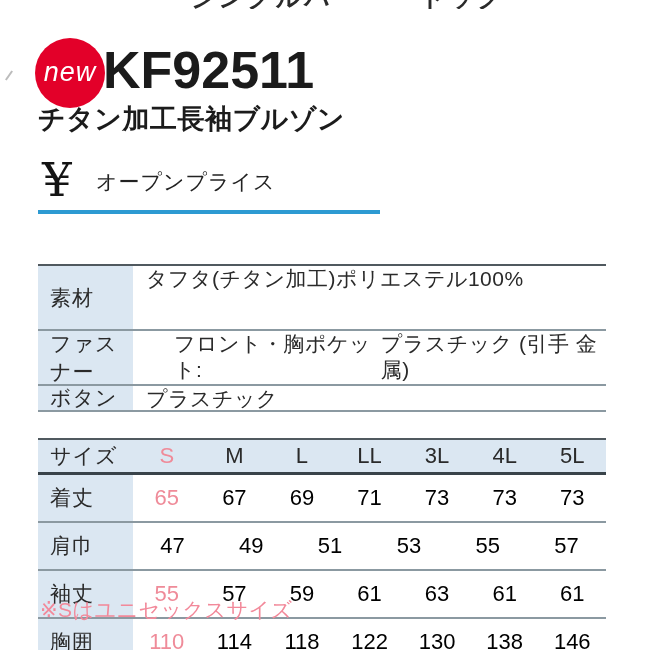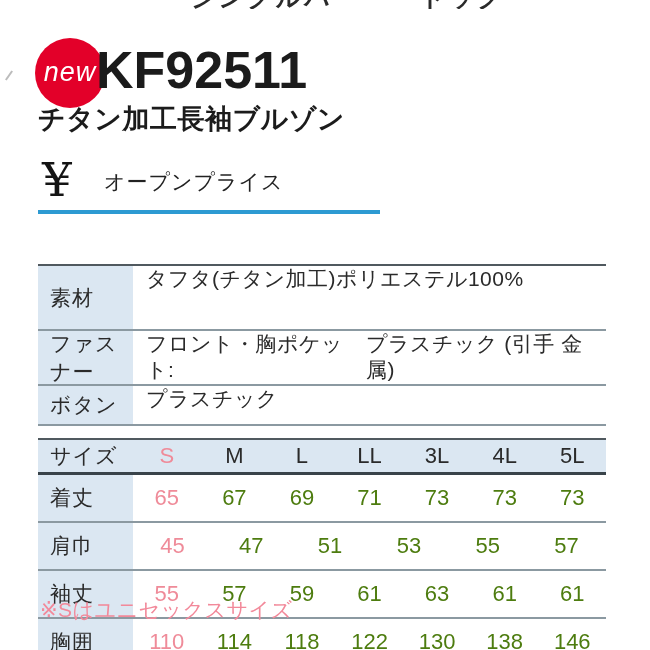--- a/index.html
+++ b/index.html
@@ -15,49 +15,49 @@
   .top-crop .frag-left{left:190px;}
   .top-crop .frag-right{left:420px;}
 
   
   .artifact{left:8px;top:70px;width:2px;height:11px;background:#bcbcbc;transform:rotate(35deg);}
 
   
   .badge{left:35px;top:38px;width:70px;height:70px;border-radius:50%;background:#e30029;
          display:flex;align-items:center;justify-content:center;}
   .badge span{color:#ffffff;font-size:27px;font-weight:400;font-style:italic;letter-spacing:1px;transform:translateY(-1px);}
-  .code{left:96px;top:40px;font-size:52px;font-weight:600;letter-spacing:0px;color:#1b1b1b;}
+  .code{left:103px;top:40px;font-size:52px;font-weight:600;letter-spacing:0px;color:#1b1b1b;}
   .pname{left:38px;top:101px;font-size:27px;font-weight:700;color:#1b1b1b;letter-spacing:0.5px;}
 
   
   .yen{left:42px;top:152px;font-family:"DejaVu Serif","Liberation Serif",serif;font-size:47px;font-weight:400;color:#141414;}
-  .price-label{left:104px;top:168px;font-size:21px;color:#222;letter-spacing:1px;}
+  .price-label{left:96px;top:168px;font-size:21px;color:#222;letter-spacing:1px;}
   .blue-line{left:38px;top:210px;width:342px;height:4px;background:#2d9ad2;}
 
   
   .spec-table,.size-table{left:38px;width:568px;border-top:2px solid #50595f;box-sizing:border-box;margin-top:36px;}
   .row{display:flex;box-sizing:border-box;border-bottom:2px solid #8b99a1;}
   .lbl{width:95px;background:#dbe7f2;display:flex;align-items:center;padding-left:12px;box-sizing:border-box;
        font-size:21px;font-weight:500;color:#2a2a2a;flex-shrink:0;letter-spacing:1px;}
 
   
   .spec-table{top:228px;}
   .spec-val{display:flex;flex-direction:row;justify-content:center;padding-left:13px;
             font-size:21px;line-height:26px;color:#2a2a2a;letter-spacing:0.5px;}
   .r-material{height:65px;}
-  .r-fastener{height:55px;}
-  .r-button{height:40px;}
+  .r-fastener{height:55px;gap:28px;}
+  .r-button{height:26px;}
 
   
   .size-table{top:402px;}
   .size-head{height:35px;background:#dbe7f2;border-bottom:3px solid #39434a;text-align:center;}
   .size-head .lbl{background:transparent;}
   .size-row{height:48px;}
   .cell{flex:1;display:flex;align-items:center;justify-content:center;
-        font-size:22px;color:#4d7c0f;font-weight:400;}
+        font-size:22px;color:#000000;font-weight:400;}
   .size-head .cell{color:#2a2a2a;}
   .pink{color:#ef8b99 !important;}
 
   
   .footnote{left:40px;top:596px;font-size:21px;color:#f2899a;font-weight:500;letter-spacing:0.5px;}
 </style>
 </head>
 <body>
 
 <div class="abs top-crop">
@@ -118,22 +118,22 @@
     <div class="cell">67</div>
     <div class="cell">69</div>
     <div class="cell">71</div>
     <div class="cell">73</div>
     <div class="cell">73</div>
     <div class="cell">73</div>
   </div>
 
   <div class="row size-row">
     <div class="lbl">肩巾</div>
-    <div class="cell pink">45</div>
     <div class="cell">47</div>
+    <div class="cell">49</div>
     <div class="cell">51</div>
     <div class="cell">53</div>
     <div class="cell">55</div>
     <div class="cell">57</div>
   </div>
 
   <div class="row size-row">
     <div class="lbl">袖丈</div>
     <div class="cell pink">55</div>
     <div class="cell">57</div>

